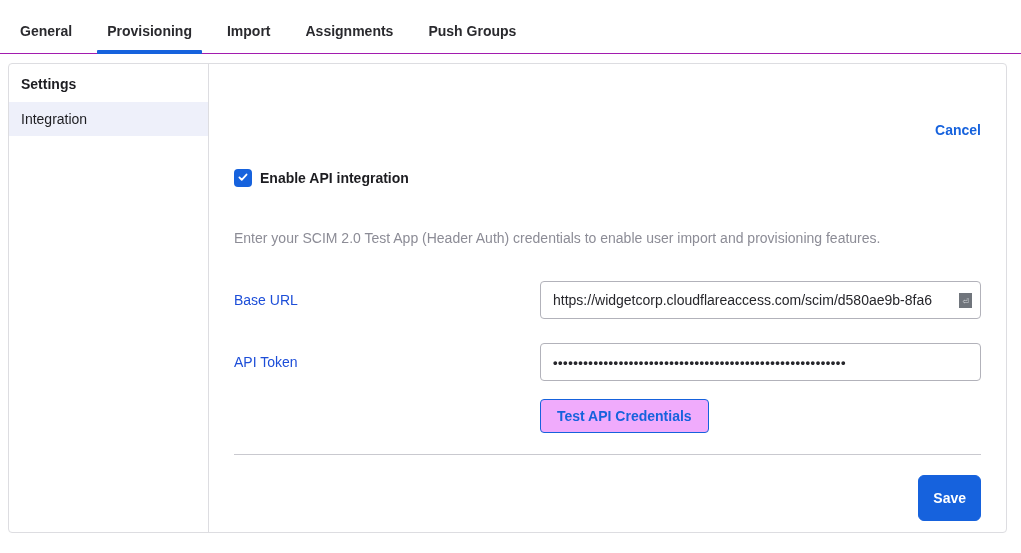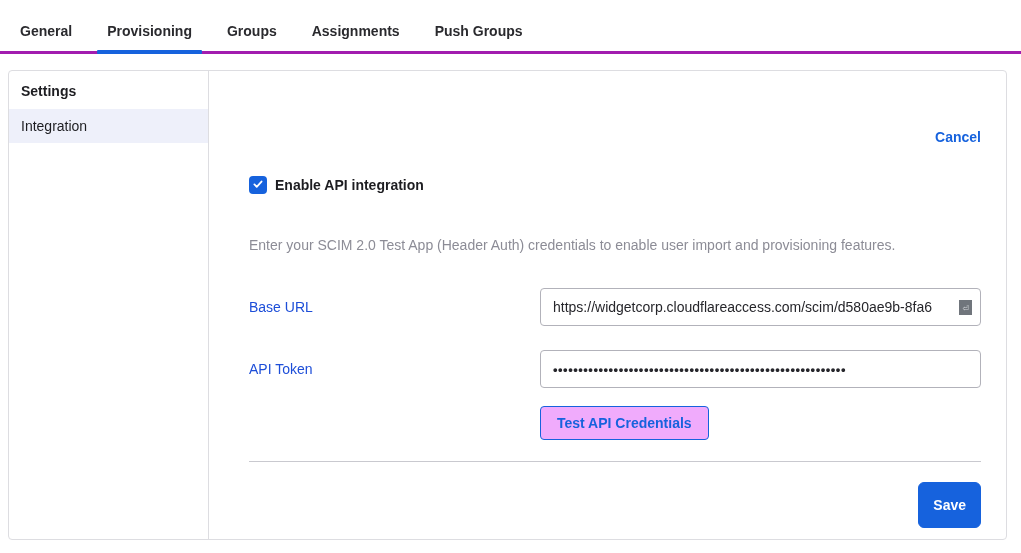--- a/index.html
+++ b/index.html
@@ -8,21 +8,21 @@
     background: #ffffff;
     font-family: "Liberation Sans", "DejaVu Sans", sans-serif;
     overflow: hidden;
   }
 
   
   .tabbar {
     display: flex;
     padding-left: 20px;
     height: 54px;
-    border-bottom: 3px solid #a21caf;
+    border-bottom: 1px solid #a21caf;
   }
   .tab {
     position: relative;
     padding-top: 23px;
     height: 54px;
     margin-right: 35px;
     font-size: 14px;
     font-weight: bold;
     color: #2a2a2e;
     cursor: pointer;
@@ -33,26 +33,25 @@
     position: absolute;
     left: -10px; right: -10px; bottom: 0;
     height: 4px;
     background: #1662dd;
     border-radius: 1px;
   }
 
   
   .panel {
     display: flex;
-    margin: 16px 14px 0 8px;
+    margin: 9px 14px 0 8px;
     height: 470px;
     border: 1px solid #dddde1;
     border-radius: 4px;
     background: #ffffff;
-    gap: 15px;
   }
 
   
   .sidebar {
     width: 200px;
     flex: 0 0 200px;
     border-right: 1px solid #dddde1;
     padding-top: 10px;
   }
   .sidebar-heading {
@@ -201,21 +200,21 @@
     font-weight: bold;
     cursor: pointer;
   }
 </style>
 </head>
 <body>
 
 <nav class="tabbar">
   <div class="tab">General</div>
   <div class="tab active">Provisioning</div>
-  <div class="tab">Groups</div>
+  <div class="tab">Import</div>
   <div class="tab">Assignments</div>
   <div class="tab">Push Groups</div>
 </nav>
 
 <div class="panel">
 
   <aside class="sidebar">
     <div class="sidebar-heading">Settings</div>
     <div class="sidebar-item selected">Integration</div>
   </aside>

